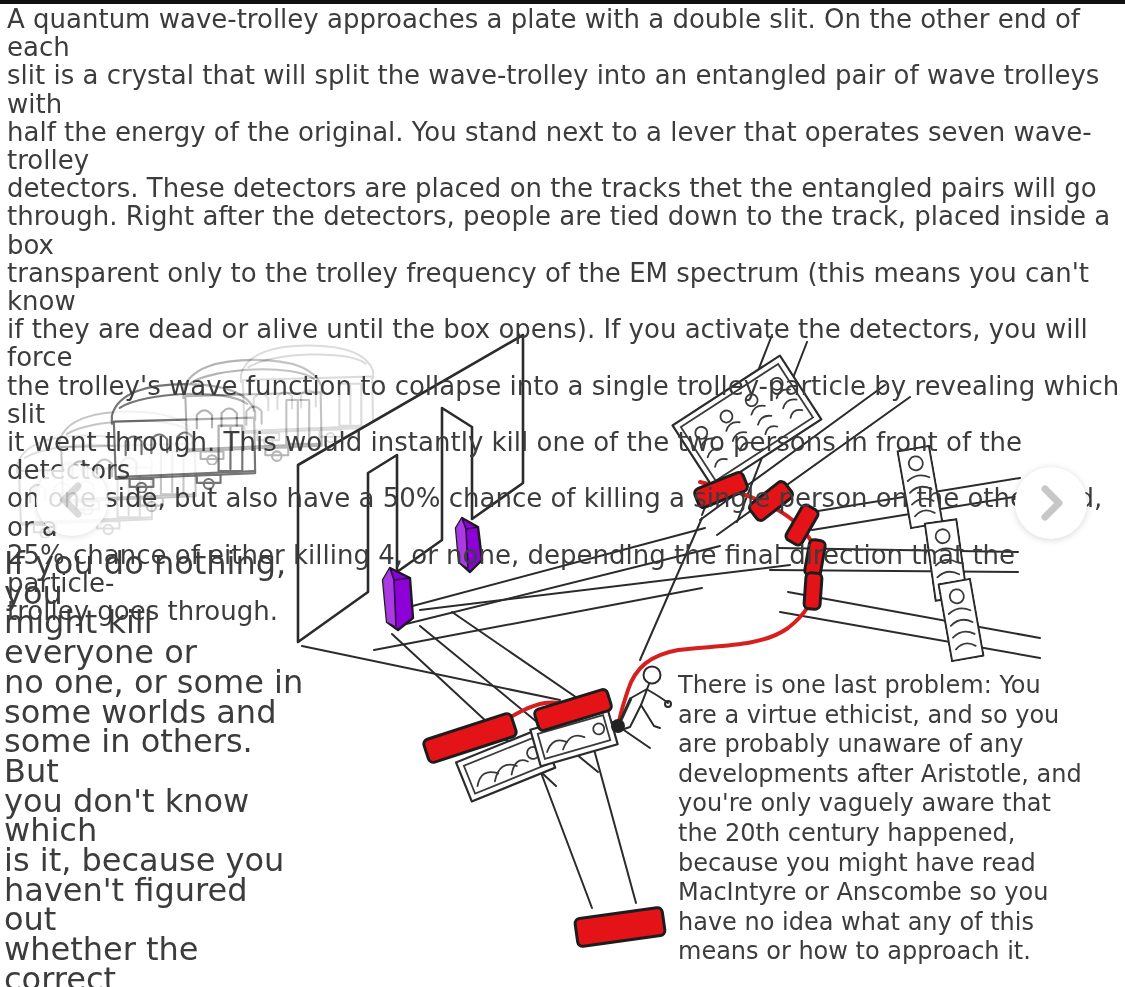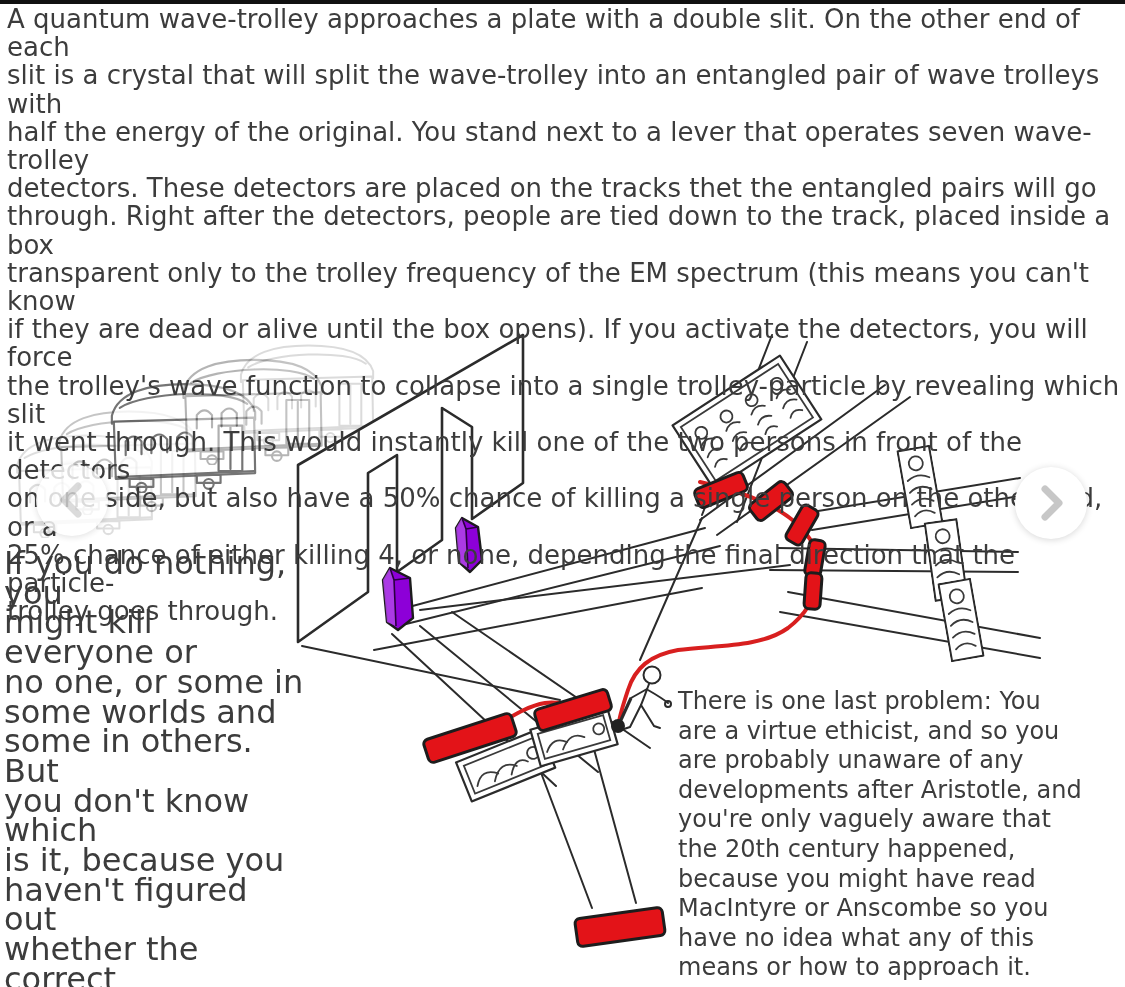--- a/index.html
+++ b/index.html
@@ -2,21 +2,21 @@
 <html style="--detector-red: #e31318; --crystal-purple: #8d00d8; --path-red: #d81f1f; --ink: #2b2b2b; --text-ink: #3c3c3c; --chevron-gray: #c7c7c7;"><head>
 <meta charset="utf-8">
 <style>
   html,body{margin:0;padding:0;background:#fff;}
   .screen{position:relative;width:1125px;height:987px;overflow:hidden;background:#fff;
           font-family:"DejaVu Sans","Liberation Sans",sans-serif;color:var(--text-ink,#3c3c3c);}
   .top-border{position:absolute;left:0;top:0;width:1125px;height:4px;background:#111;}
   .para{position:absolute;white-space:pre-line;color:var(--text-ink,#3c3c3c);}
   .para-problem{left:7px;top:5px;width:1114px;font-size:26px;line-height:28.2px;}
   .para-interpretation{left:4px;top:549px;width:300px;font-size:32px;line-height:29.7px;}
-  .para-ethics{left:678px;top:671px;width:447px;font-size:24px;line-height:29.6px;margin-top:16px;}
+  .para-ethics{left:678px;top:671px;width:447px;font-size:24px;line-height:29.6px;}
   svg.diagram{position:absolute;left:0;top:0;width:1125px;height:987px;}
   .ink-line{stroke:var(--ink,#2b2b2b);stroke-width:2;fill:none;stroke-linecap:round;}
   .sketch{stroke:#4f4f4f;stroke-width:2.2;fill:none;stroke-linecap:round;stroke-linejoin:round;}
   .sketch-fill{fill:#ffffff;}
   .plate{fill:#ffffff;stroke:var(--ink,#2b2b2b);stroke-width:2.6;stroke-linejoin:round;}
   .crystal-body{fill:var(--crystal-purple,#8d00d8);stroke:#1c1c1c;stroke-width:2.4;stroke-linejoin:round;}
   .crystal-facet{fill:#b044e8;opacity:.85;stroke:none;}
   .crystal-line{stroke:#2a0040;stroke-width:1.6;fill:none;}
   .detector{fill:var(--detector-red,#e31318);stroke:#1d1d1d;stroke-width:3;rx:5;}
   .redpath{stroke:var(--path-red,#d81f1f);stroke-width:4;fill:none;stroke-linecap:round;}

